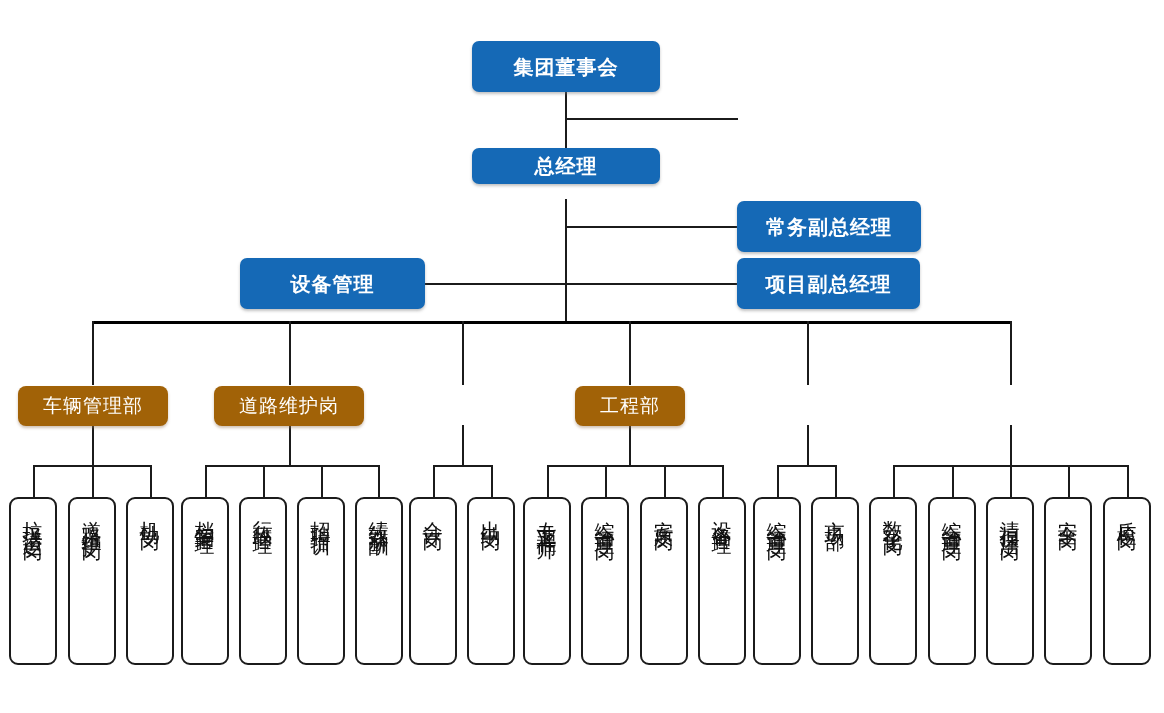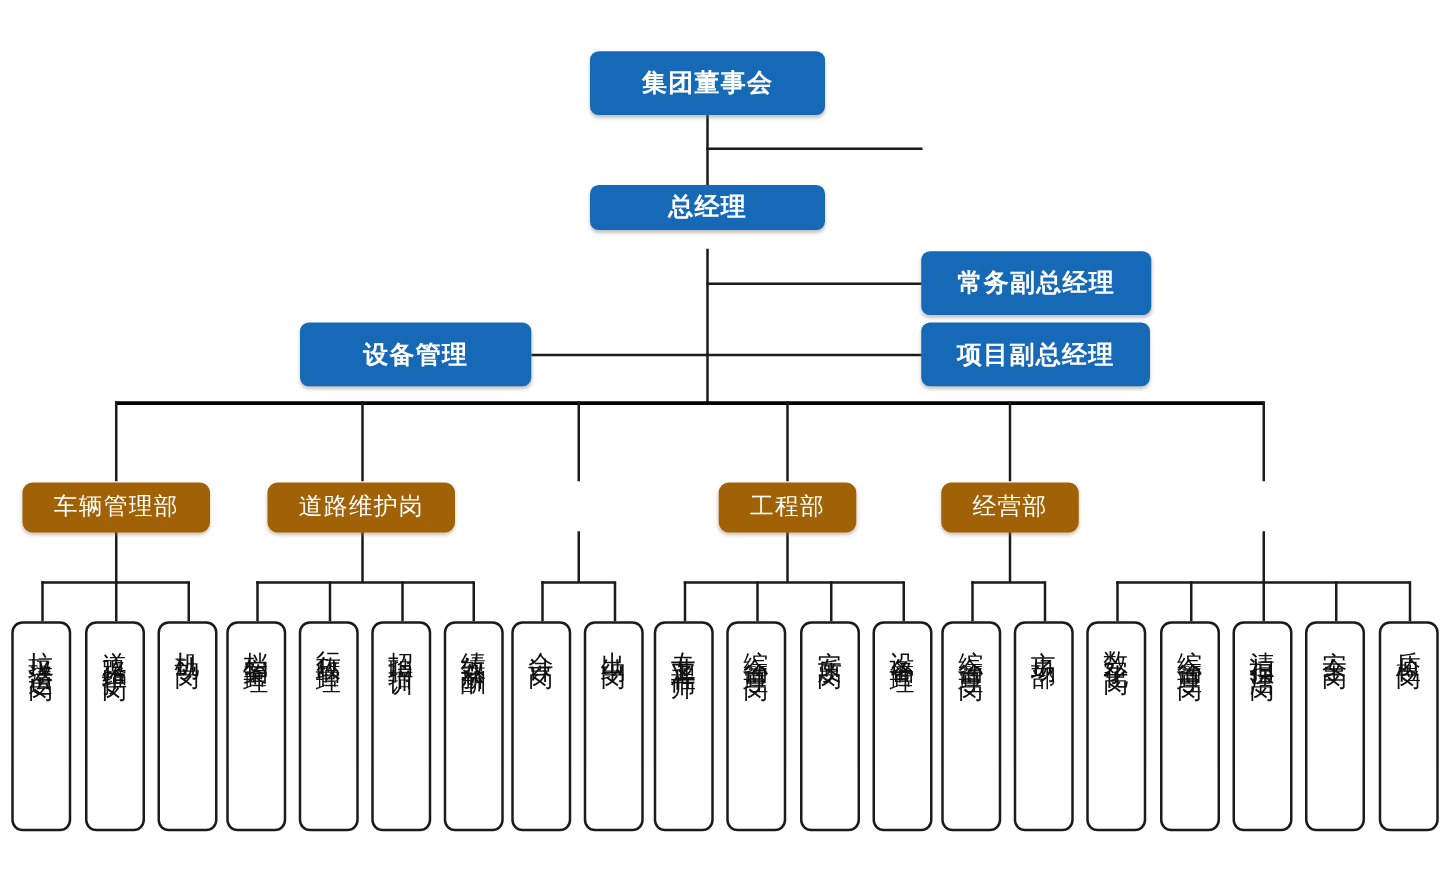--- a/index.html
+++ b/index.html
@@ -158,21 +158,20 @@
 
   <div class="node blue" style="left:240px; top:258px; width:185px; height:51px;">设备管理</div>
 
   <div class="node orange" style="left:18px; top:386px; width:150px; height:40px;">车辆管理部</div>
 
   <div class="node orange" style="left:214px; top:386px; width:150px; height:40px;">道路维护岗</div>
 
 
   <div class="node orange" style="left:575px; top:386px; width:110px; height:40px;">工程部</div>
 
-  <div class="node orange" style="left:753px; top:386px; width:110px; height:40px;">经营部</div>
 
 
   <div class="leaf" style="left:9px; top:497px; width:48px; height:168px;">
     <span class="vtext">垃圾清运岗</span>
   </div>
   <div class="leaf" style="left:68px; top:497px; width:48px; height:168px;">
     <span class="vtext">道路维护岗</span>
   </div>
   <div class="leaf" style="left:126px; top:497px; width:48px; height:168px;">
     <span class="vtext">机动岗</span>

